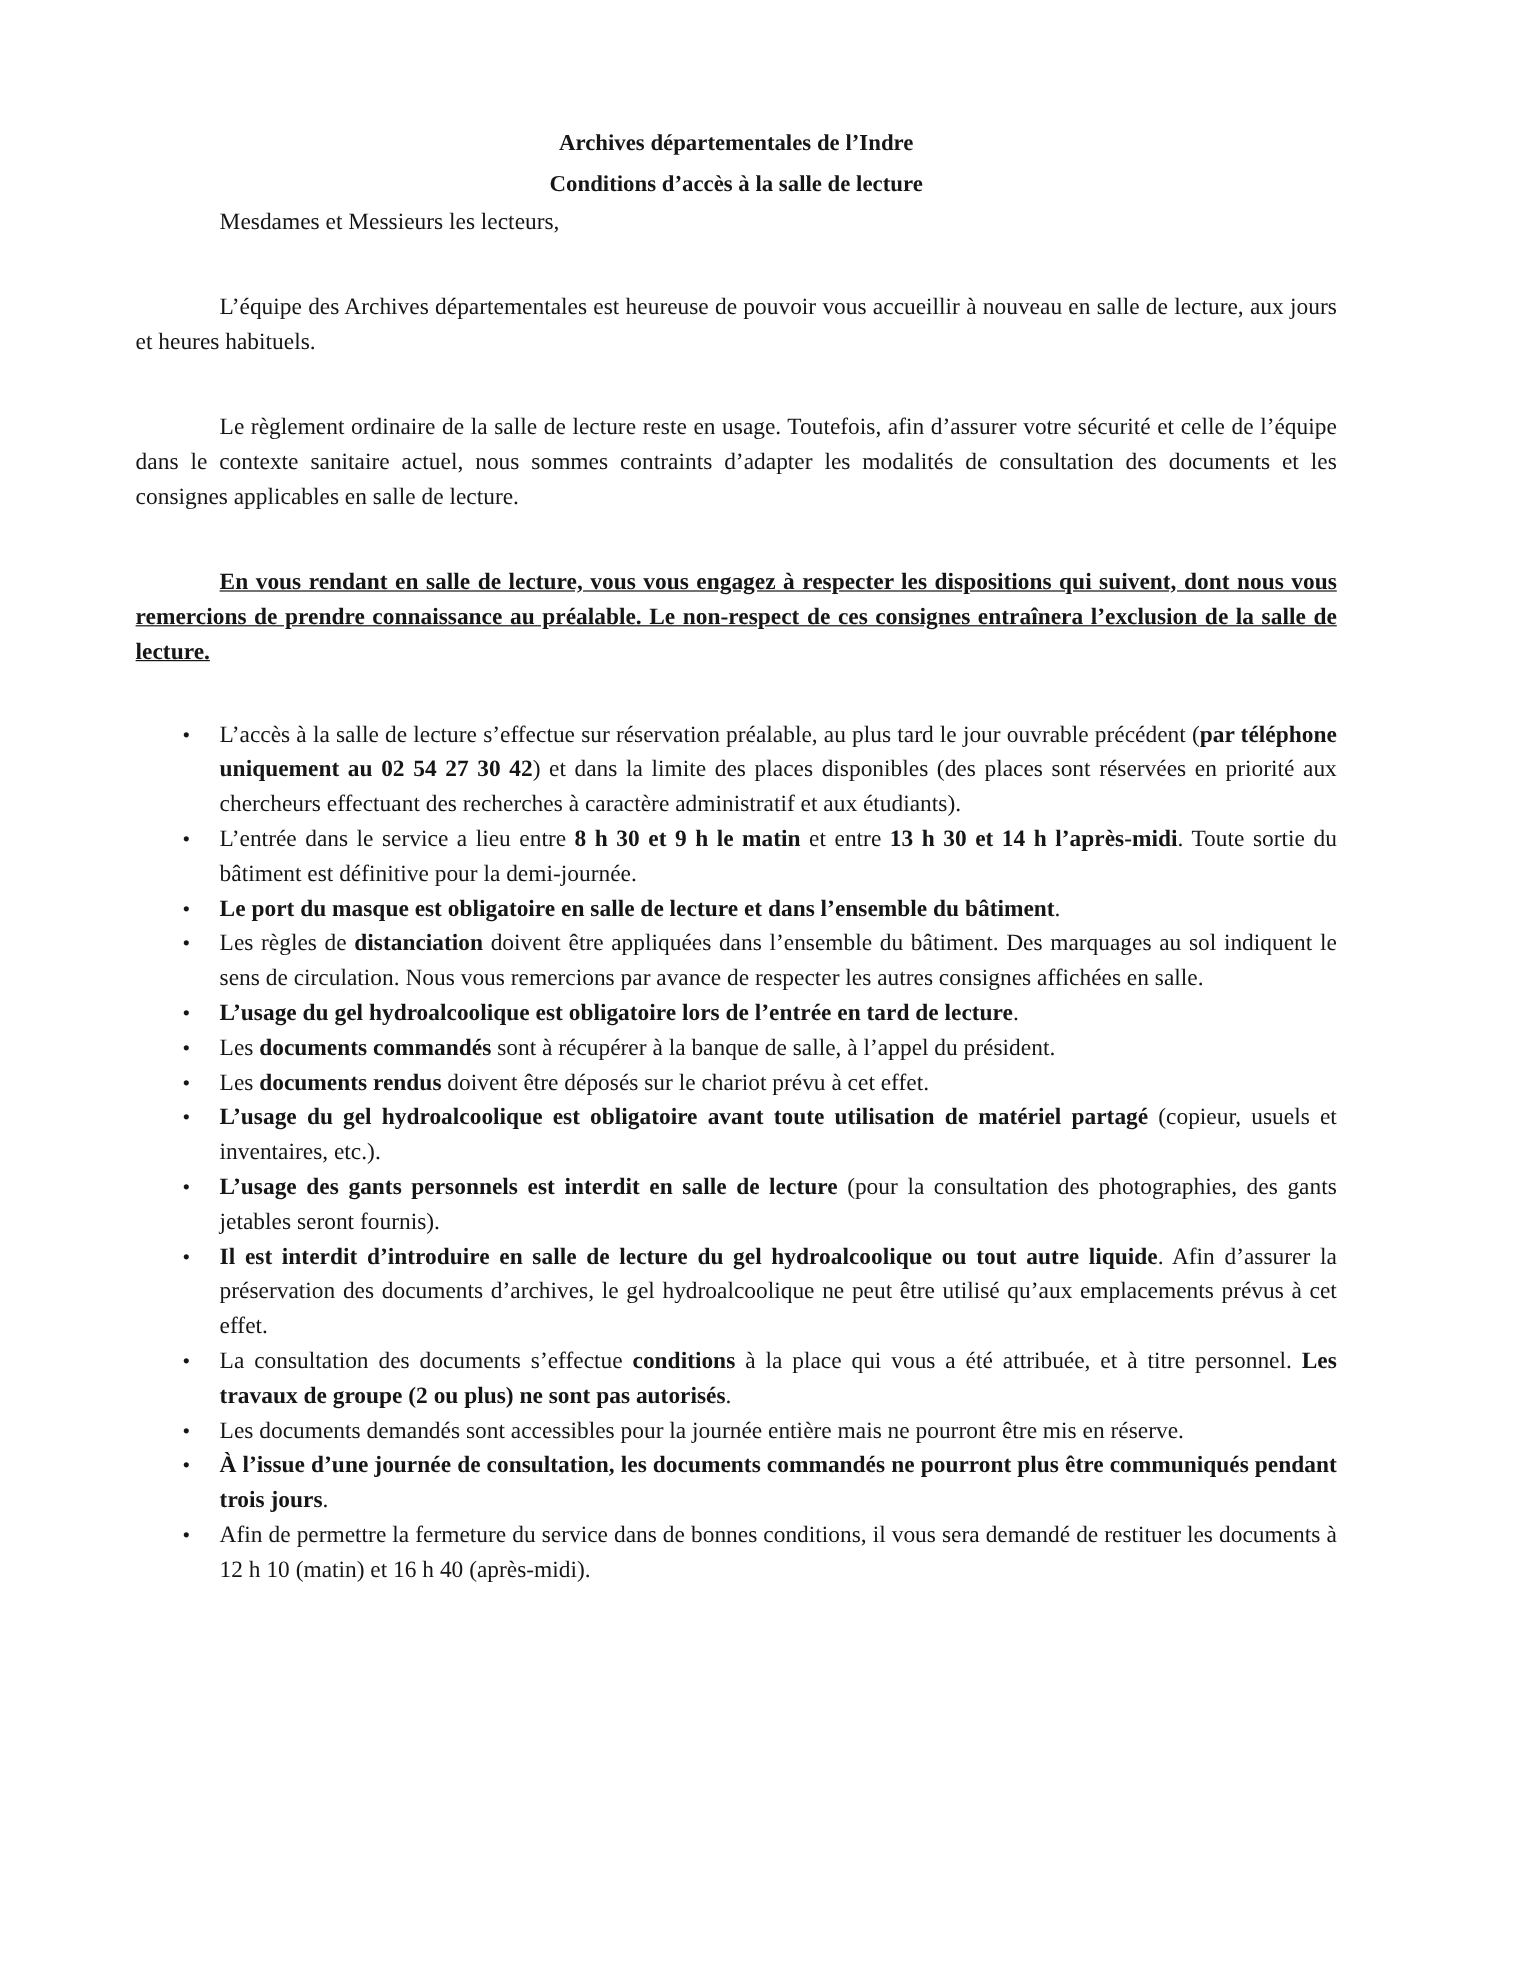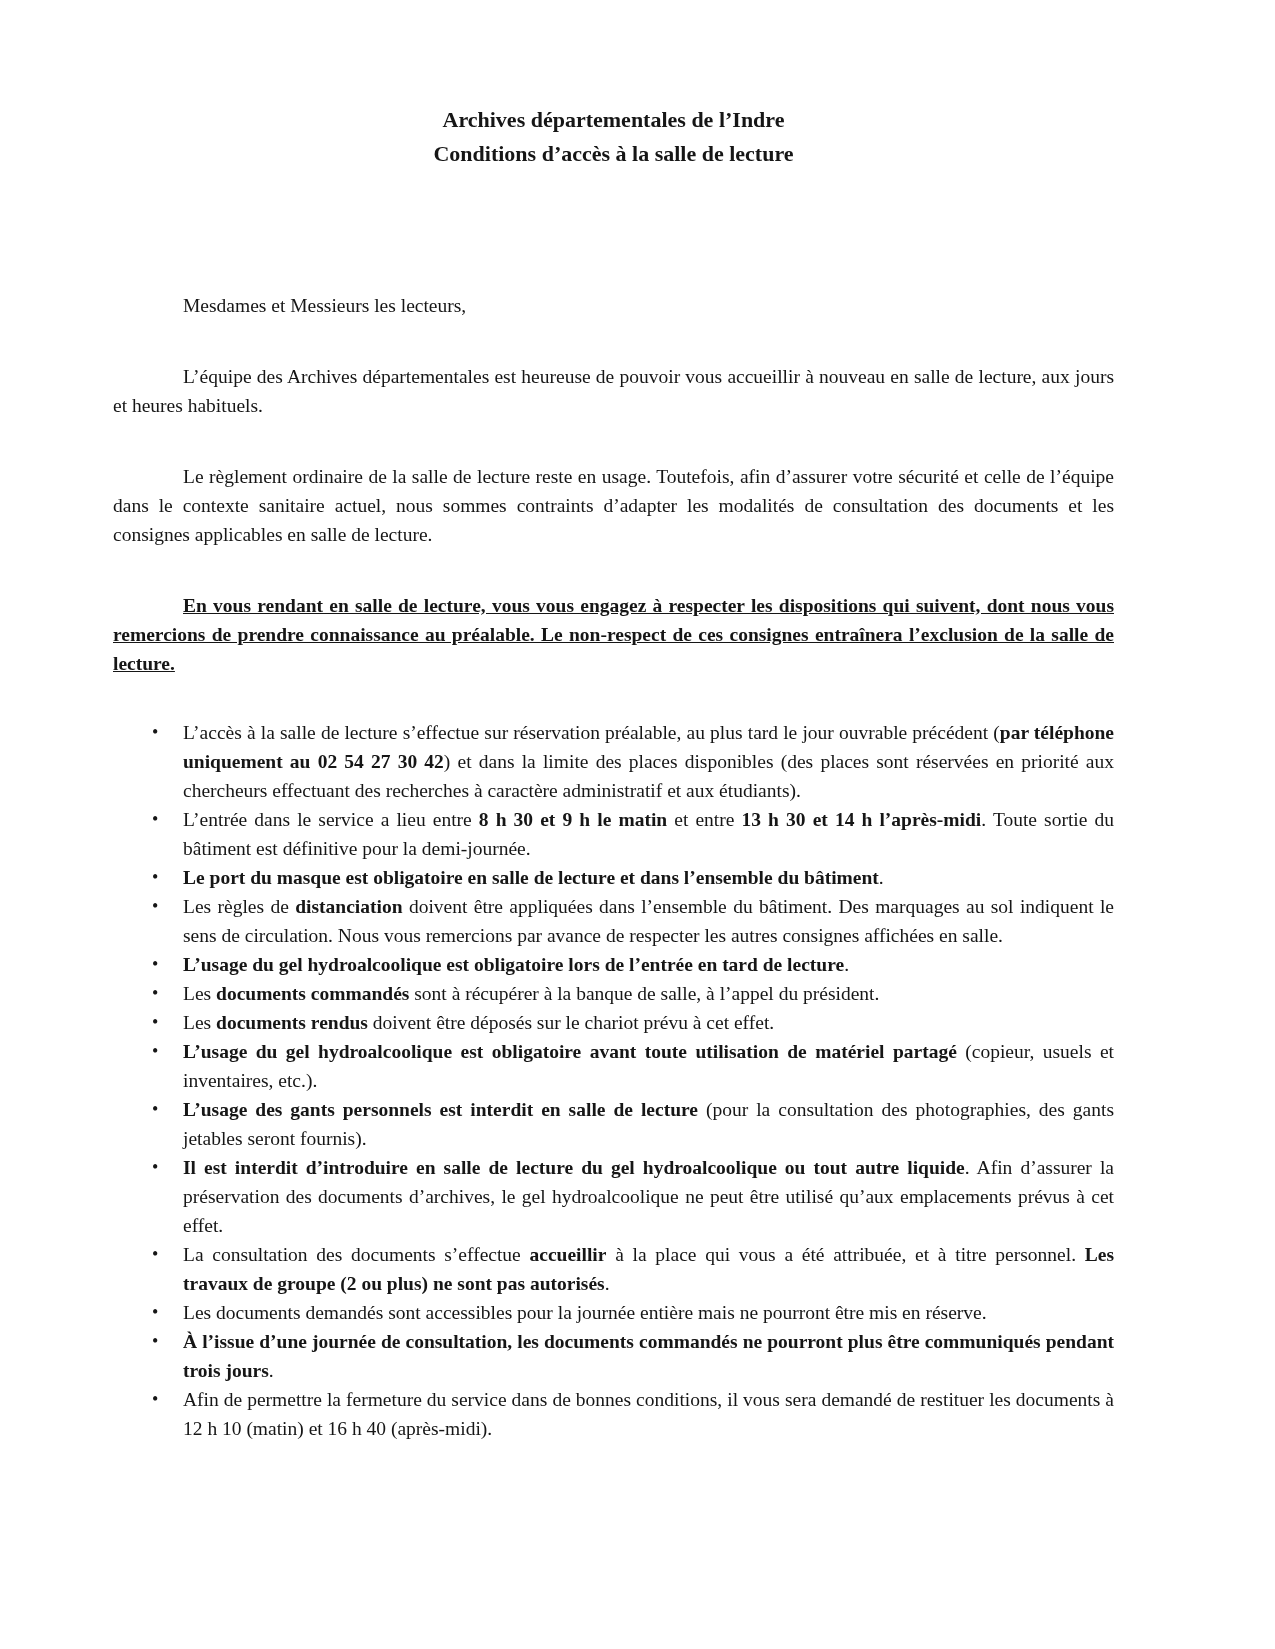--- a/index.html
+++ b/index.html
@@ -13,25 +13,24 @@
   }
   .content {
     position:absolute; left:113px; top:0;
     width:1001px;
     font-size:19.5px; line-height:29px;
   }
   .title-block {
     margin-top:103px;
     text-align:center;
     font-weight:700;
-    font-size:22px;
+    font-size:19px;
     line-height:34px;
   }
   .salutation {
-    margin-top:120px;
     text-indent:70px;
   }
   .para {
     margin-top:42px;
     text-indent:70px;
     text-align:justify;
   }
   .para.emph {
     margin-top:42px;
     font-weight:700;
@@ -74,19 +73,19 @@
         <li><span>L’accès à la salle de lecture s’effectue sur réservation préalable, au plus tard le jour ouvrable précédent (</span><span class="b">par téléphone uniquement au 02 54 27 30 42</span><span>) et dans la limite des places disponibles (des places sont réservées en priorité aux chercheurs effectuant des recherches à caractère administratif et aux étudiants).</span></li>
         <li><span>L’entrée dans le service a lieu entre </span><span class="b">8 h 30 et 9 h le matin</span><span> et entre </span><span class="b">13 h 30 et 14 h l’après-midi</span><span>. Toute sortie du bâtiment est définitive pour la demi-journée.</span></li>
         <li><span class="b">Le port du masque est obligatoire en salle de lecture et dans l’ensemble du bâtiment</span><span>.</span></li>
         <li><span>Les règles de </span><span class="b">distanciation</span><span> doivent être appliquées dans l’ensemble du bâtiment. Des marquages au sol indiquent le sens de circulation. Nous vous remercions par avance de respecter les autres consignes affichées en salle.</span></li>
         <li><span class="b">L’usage du gel hydroalcoolique est obligatoire lors de l’entrée en tard de lecture</span><span>.</span></li>
         <li><span>Les </span><span class="b">documents commandés</span><span> sont à récupérer à la banque de salle, à l’appel du président.</span></li>
         <li><span>Les </span><span class="b">documents rendus</span><span> doivent être déposés sur le chariot prévu à cet effet.</span></li>
         <li><span class="b">L’usage du gel hydroalcoolique est obligatoire avant toute utilisation de matériel partagé</span><span> (copieur, usuels et inventaires, etc.).</span></li>
         <li><span class="b">L’usage des gants personnels est interdit en salle de lecture</span><span> (pour la consultation des photographies, des gants jetables seront fournis).</span></li>
         <li><span class="b">Il est interdit d’introduire en salle de lecture du gel hydroalcoolique ou tout autre liquide</span><span>. Afin d’assurer la préservation des documents d’archives, le gel hydroalcoolique ne peut être utilisé qu’aux emplacements prévus à cet effet.</span></li>
-        <li><span>La consultation des documents s’effectue </span><span class="b">accueillir</span><span> à la place qui vous a été attribuée, et à titre personnel. </span><span class="b">Les travaux de groupe (2 ou plus) ne sont pas autorisés</span><span>.</span></li>
+        <li><span>La consultation des documents s’effectue </span><span class="b">conditions</span><span> à la place qui vous a été attribuée, et à titre personnel. </span><span class="b">Les travaux de groupe (2 ou plus) ne sont pas autorisés</span><span>.</span></li>
         <li><span>Les documents demandés sont accessibles pour la journée entière mais ne pourront être mis en réserve.</span></li>
         <li><span class="b">À l’issue d’une journée de consultation, les documents commandés ne pourront plus être communiqués pendant trois jours</span><span>.</span></li>
         <li><span>Afin de permettre la fermeture du service dans de bonnes conditions, il vous sera demandé de restituer les documents à 12 h 10 (matin) et 16 h 40 (après-midi).</span></li>
       </ul>
   </div>
 </div>
 
 </body></html>

